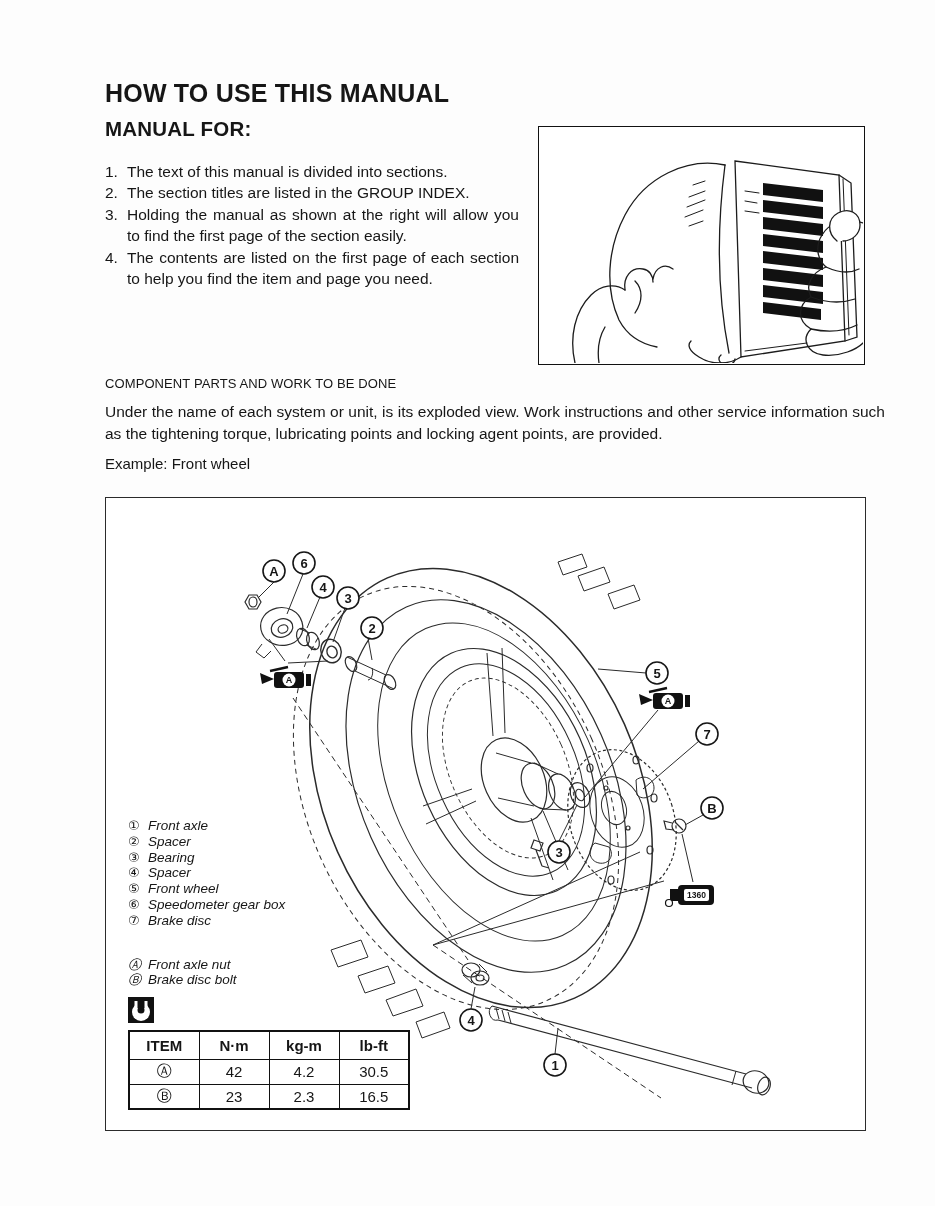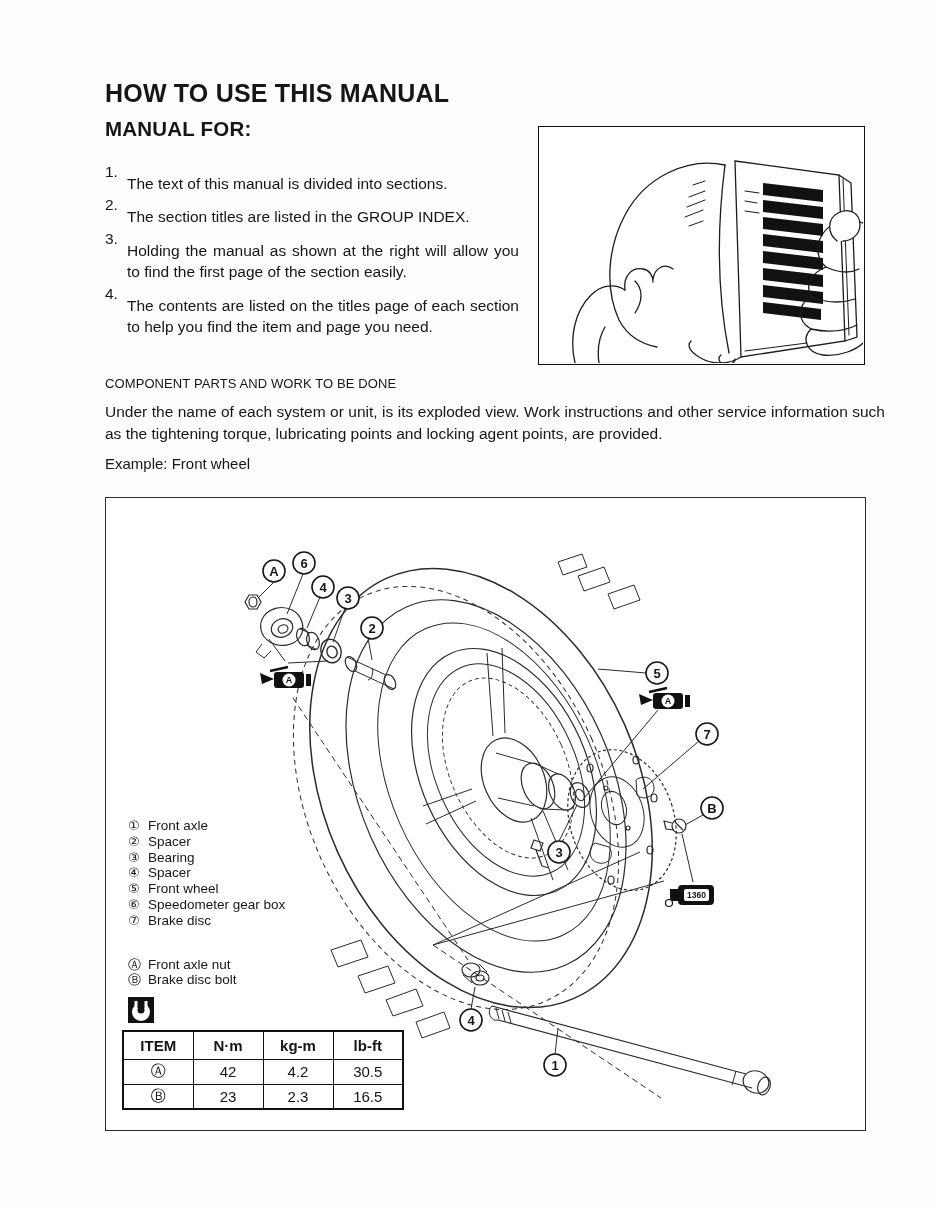--- a/index.html
+++ b/index.html
@@ -8,33 +8,33 @@
     width:935px; height:1206px; position:relative;
     font-family:"Liberation Sans","DejaVu Sans",sans-serif;
     color:#161616; background:#fdfdfd;
   }
   .abs { position:absolute; }
   .page-title { left:105px; top:79px; font-size:25px; font-weight:bold; letter-spacing:.2px; }
   .locate-head { left:105px; top:117px; font-size:20.5px; font-weight:bold; line-height:23px; letter-spacing:.2px; }
   .locate-list { left:105px; top:161px; width:414px; font-size:15.5px; line-height:21.4px; }
   .locate-list .li { display:flex; }
   .locate-list .num { width:22px; flex:none; }
-  .locate-list .txt { flex:1; text-align:justify;margin-top:12px; }
+  .locate-list .txt { flex:1; text-align:justify; }
   .fig-box { left:538px; top:126px; width:327px; height:239px; border:1.5px solid #111; background:#fff; }
   .comp-head { left:105px; top:376px; font-size:13px; font-weight:normal; letter-spacing:.1px; }
   .comp-body { left:105px; top:401px; width:780px; font-size:15.5px; line-height:21.5px; text-align:justify; }
   .example { left:105px; top:455px; font-size:15px; }
   .diagram-box { left:105px; top:497px; width:761px; height:634px; border:1px solid #2b2b2b; background:#fff; }
   .wheel-svg { position:absolute; left:0; top:0; }
   .parts-list { position:absolute; left:22px; top:320px; font-size:13.5px; line-height:15.8px; }
-  .parts-list .row { white-space:nowrap; }
+  .parts-list .row { white-space:nowrap;font-style:italic; }
   .parts-list .ref { display:inline-block; width:20px; font-size:13px; }
   .fastener-group { margin-top:28px; }
   .wrench-icon { position:absolute; left:22px; top:499px; }
-  .torque-table { position:absolute; left:16px; top:532px; border-collapse:collapse;
+  .torque-table { position:absolute; left:22px; top:532px; border-collapse:collapse;
                   font-size:15px; text-align:center; }
   .torque-table th, .torque-table td { border:1.5px solid #111; width:70px; }
   .torque-table th { height:28px; font-size:15px; font-weight:bold; }
   .torque-table td { height:25px; }
   .torque-table { border:2px solid #111; }
   svg text.co { font-family:"Liberation Sans","DejaVu Sans",sans-serif; font-size:13px; font-weight:bold; fill:#161616; }
   svg text.tiny { font-family:"Liberation Sans","DejaVu Sans",sans-serif; font-weight:bold; fill:#161616; }
 </style>
 </head>
 <body>
@@ -53,21 +53,21 @@
   <div class="li">
     <span class="num">2.</span>
     <span class="txt">The section titles are listed in the GROUP INDEX.</span>
   </div>
   <div class="li">
     <span class="num">3.</span>
     <span class="txt">Holding the manual as shown at the right will allow you to find the first page of the section easily.</span>
   </div>
   <div class="li">
     <span class="num">4.</span>
-    <span class="txt">The contents are listed on the titles page of each section to help you find the item and page you need.</span>
+    <span class="txt">The contents are listed on the first page of each section to help you find the item and page you need.</span>
   </div>
 </div>
 
 <div class="abs fig-box">
   <svg width="324" height="236" viewBox="0 0 324 236">
     <g stroke="#1c1c1c" stroke-width="1.3" fill="none" stroke-linecap="round">
 
       <path d="M186,38 C148,30 106,50 86,88 C68,122 66,162 80,193 C88,208 102,217 118,220"></path>
       <path d="M186,38 C178,100 178,165 190,226"></path>
 

